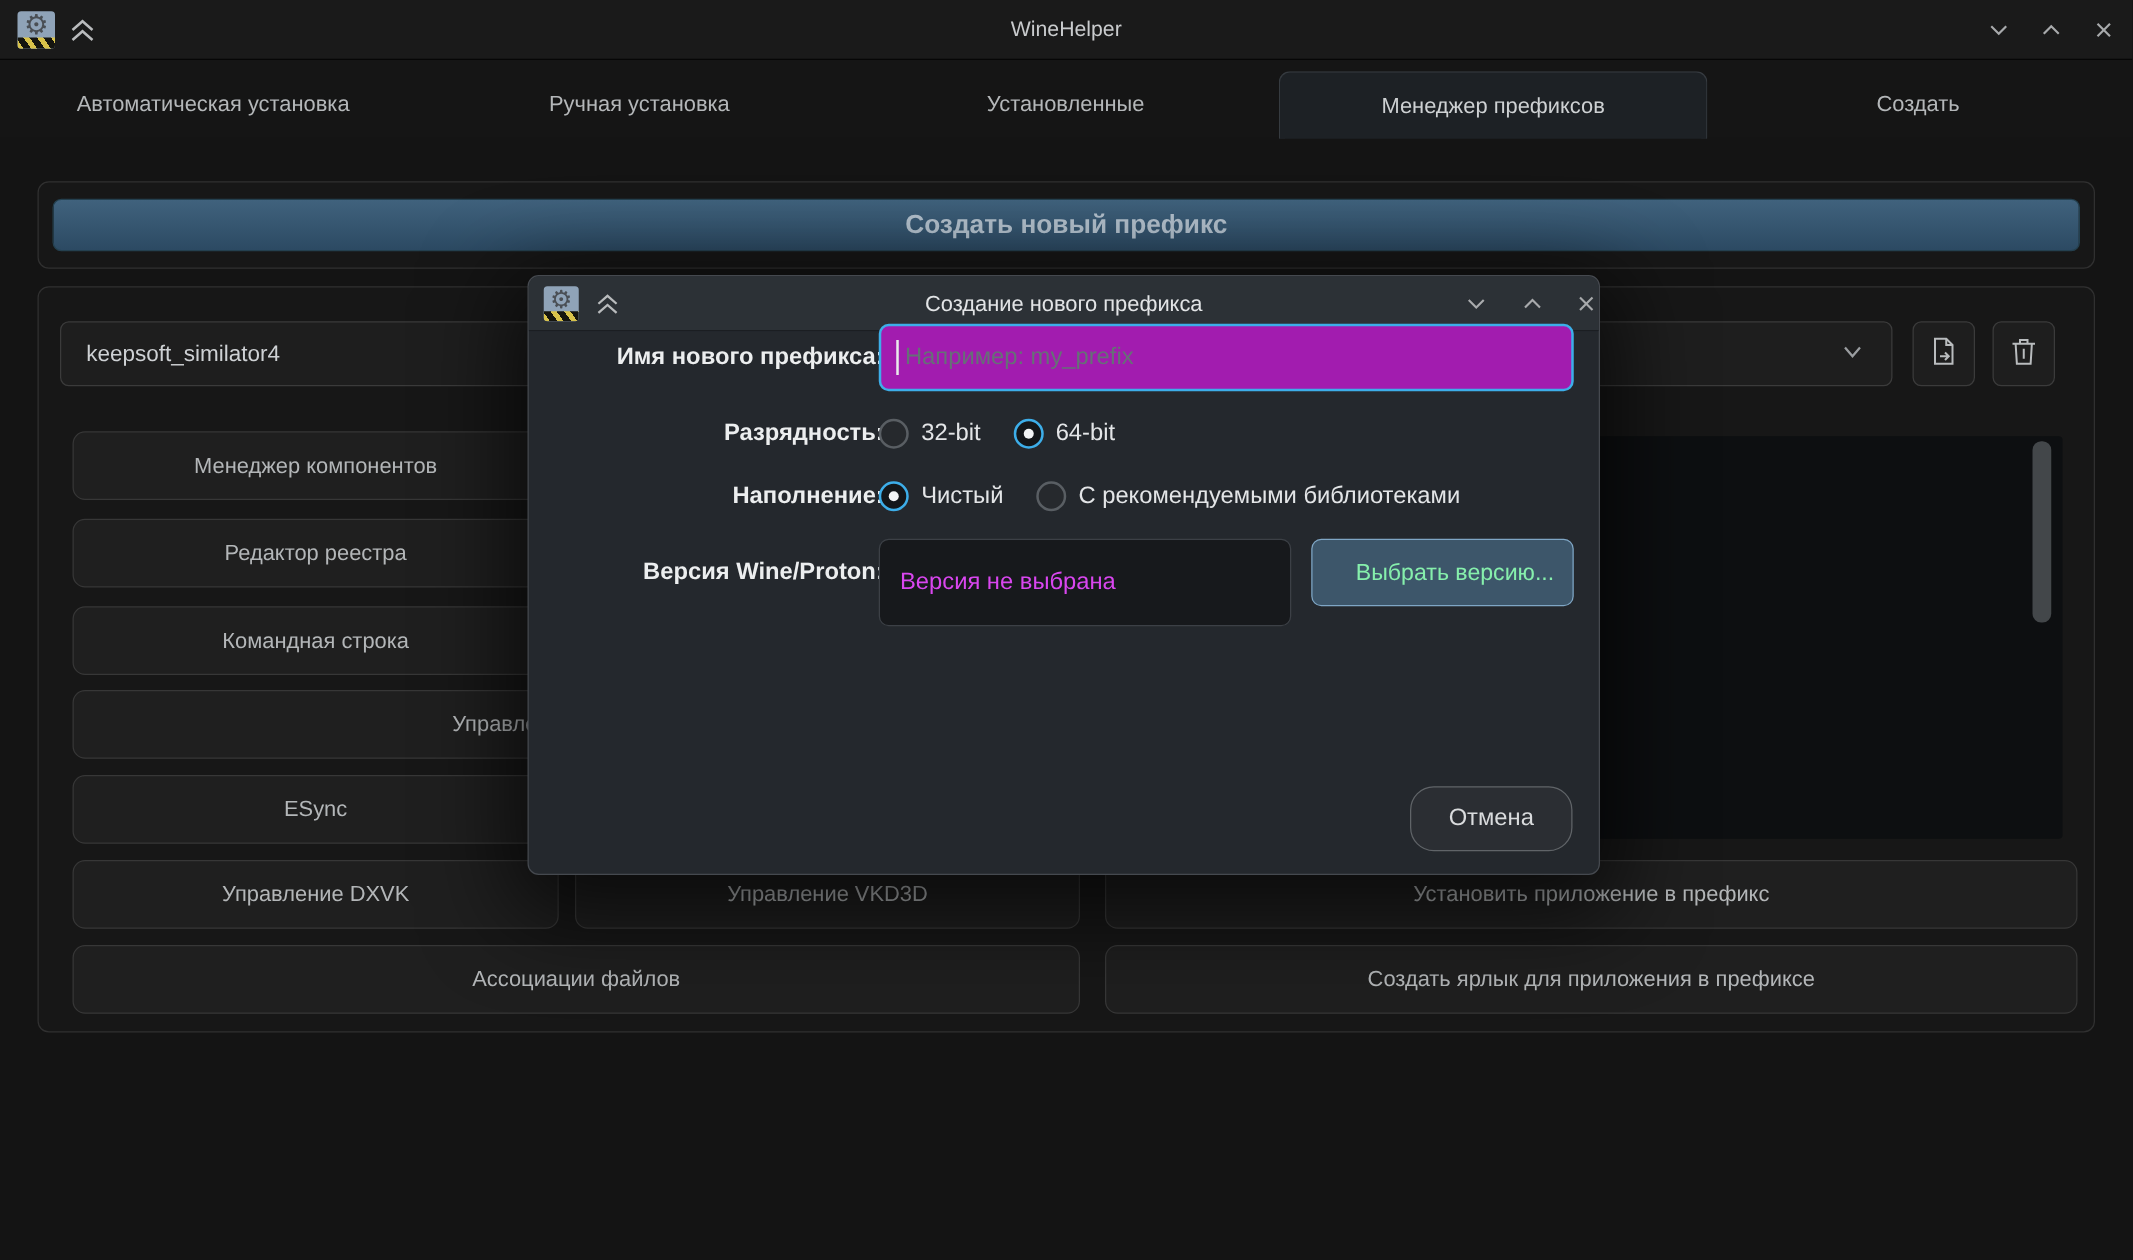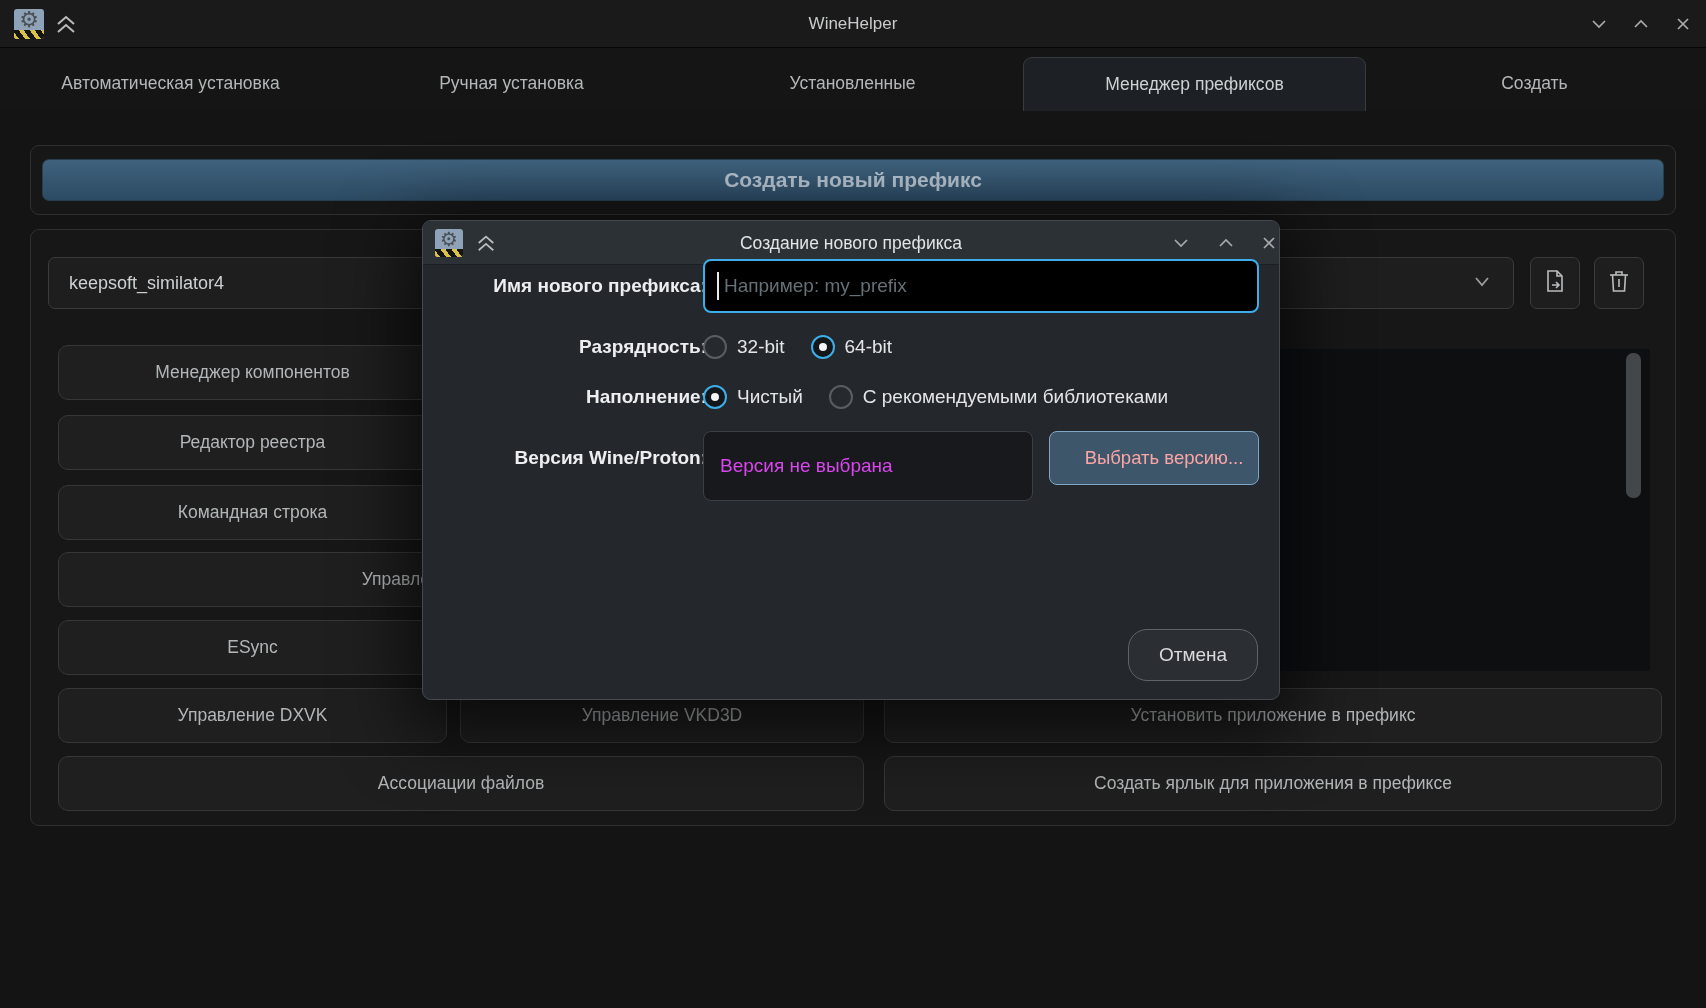--- a/index.html
+++ b/index.html
@@ -63,39 +63,39 @@
   #dlg-keepabove{left:52px;top:12px;}
   #dlg-title{left:0;top:0;width:856px;height:44px;display:flex;align-items:center;justify-content:center;
      color:#e2e4e6;font-size:17.5px;}
   #dlg-min{left:745px;top:9px;} #dlg-max{left:790px;top:9px;} #dlg-close{left:833px;top:9px;}
 
   .dlg-label{position:absolute;left:24px;width:260px;display:flex;align-items:center;justify-content:flex-end;
      color:#eceeef;font-size:19px;font-weight:bold;}
   #lbl-name{top:38px;height:54px;} #lbl-arch{top:110px;height:32px;}
   #lbl-fill{top:160px;height:32px;} #lbl-ver{top:210px;height:54px;}
 
-  #name-input{left:280px;top:38px;width:556px;height:54px;background:#000000;border:2px solid #3daee9;border-radius:8px;
+  #name-input{left:280px;top:38px;width:556px;height:54px;background:#a21caf;border:2px solid #3daee9;border-radius:8px;
      display:flex;align-items:center;padding:0 12px;}
   #name-input .caret{width:2px;height:28px;background:#e9eaeb;margin-right:3px;}
   #name-input input{background:transparent;border:none;outline:none;width:100%;
      color:#cfd2d5;font-size:19px;font-family:inherit;}
   #name-input input::placeholder{color:#667077;opacity:1;}
 
   .opt-row{position:absolute;left:280px;height:32px;display:flex;align-items:center;color:#e3e5e7;font-size:19px;}
   #row-arch{top:110px;} #row-fill{top:160px;}
   .radio{width:24px;height:24px;border-radius:50%;box-sizing:border-box;position:relative;flex:none;}
   .radio.off{border:2px solid #595e63;background:#26292d;}
   .radio.on{border:2px solid #3daee9;background:#14171a;}
   .radio.on::after{content:"";position:absolute;left:6px;top:6px;width:8px;height:8px;border-radius:50%;background:#f2f4f5;}
   .opt-row .olabel{margin:0 26px 0 10px;}
 
   #ver-field{left:280px;top:210px;width:330px;height:70px;background:#17191c;border:1px solid #3c4046;border-radius:8px;
      display:flex;align-items:center;padding:0 16px;color:#d946ef;font-size:19px;}
   #btn-choose-ver{left:626px;top:210px;width:210px;height:54px;background:#3d566a;border:1.5px solid #7fa6c5;border-radius:8px;
-     display:flex;align-items:center;justify-content:center;color:#fca5a5;font-size:18.5px;padding-left:20px;}
+     display:flex;align-items:center;justify-content:center;color:#86efac;font-size:18.5px;padding-left:20px;}
 
   #btn-dlg-create{left:548px;top:408px;width:142px;height:52px;background:#1181dc;border-radius:9px;
      display:flex;align-items:center;justify-content:center;color:#ffffff;font-size:22px;font-weight:bold;}
   #btn-dlg-cancel{left:705px;top:408px;width:130px;height:52px;background:#2b2e33;border:1px solid #606468;border-radius:19px;
      display:flex;align-items:center;justify-content:center;color:#d9dbdd;font-size:19px;}
 </style>
 </head>
 <body>
 
 <div id="titlebar" class="abs">

